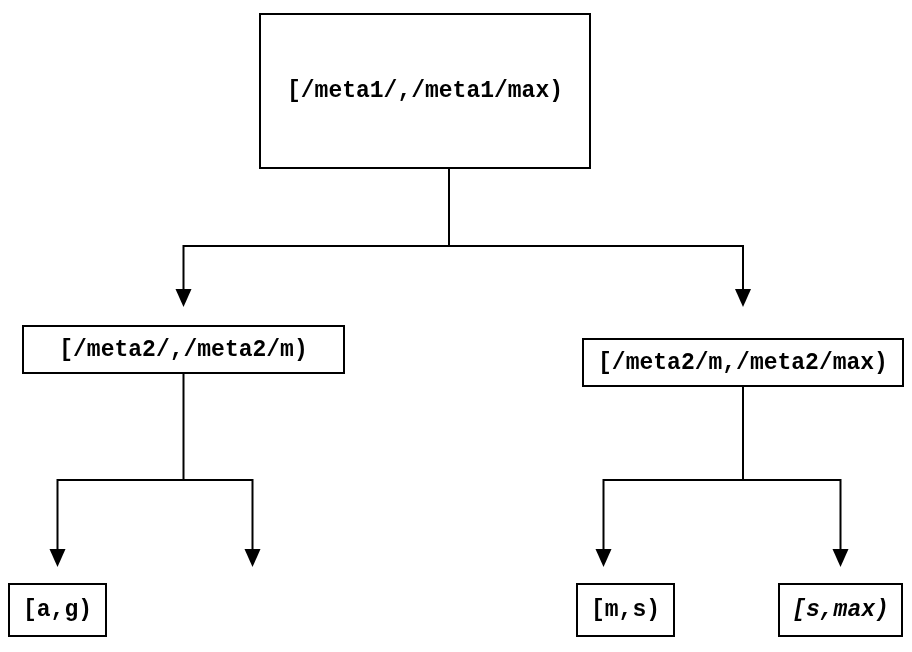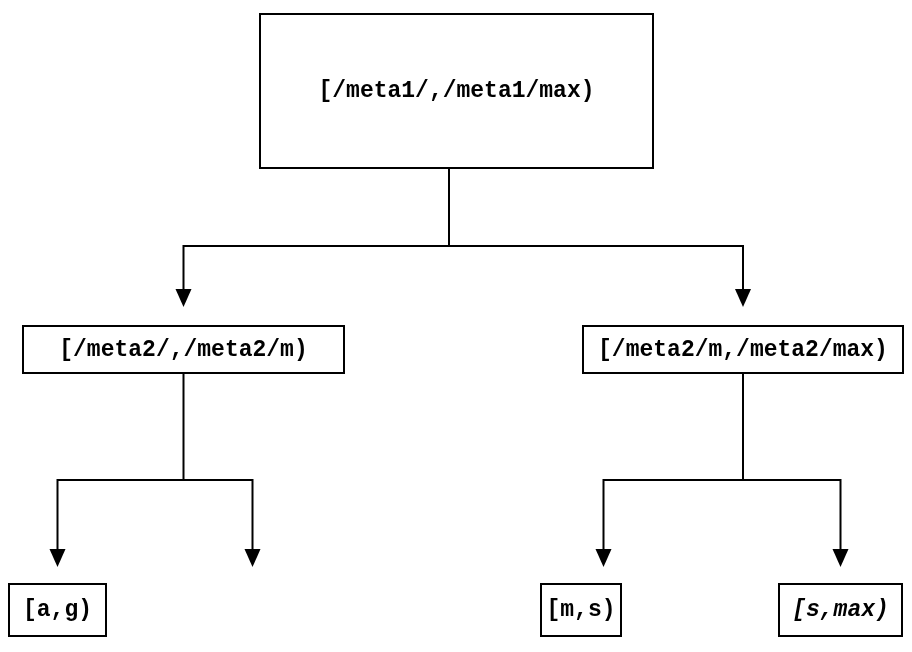--- a/index.html
+++ b/index.html
@@ -26,26 +26,26 @@
     border: 2px solid #000000;
     background: #ffffff;
     display: flex;
     align-items: center;
     justify-content: center;
     color: #000000;
     font-size: 23px;
     font-weight: bold;
     white-space: nowrap;
   }
-  .node-root  { left: 259px; top: 13px;  width: 395px; height: 156px; }
+  .node-root  { left: 259px; top: 13px;  width: 332px; height: 156px; }
   .node-l2-left  { left: 22px;  top: 325px; width: 323px; height: 49px; }
-  .node-l2-right { left: 582px; top: 325px; width: 322px; height: 49px; }
+  .node-l2-right { left: 582px; top: 338px; width: 322px; height: 49px; }
   .node-leaf-1 { left: 8px;   top: 583px; width: 99px;  height: 54px; text-align: center; }
   .node-leaf-2 { left: 203px; top: 583px; width: 99px;  height: 54px; }
-  .node-leaf-3 { left: 540px; top: 583px; width: 82px;  height: 54px; }
+  .node-leaf-3 { left: 576px; top: 583px; width: 99px;  height: 54px; }
   .node-leaf-4 { left: 778px; top: 583px; width: 125px; height: 54px; font-style: italic; }
 </style>
 </head>
 <body>
 
 <div class="canvas">
 
   <svg class="edges" width="912" height="652" viewBox="0 0 912 652" aria-hidden="true">
     <g stroke="#000000" stroke-width="2" fill="none">
 

